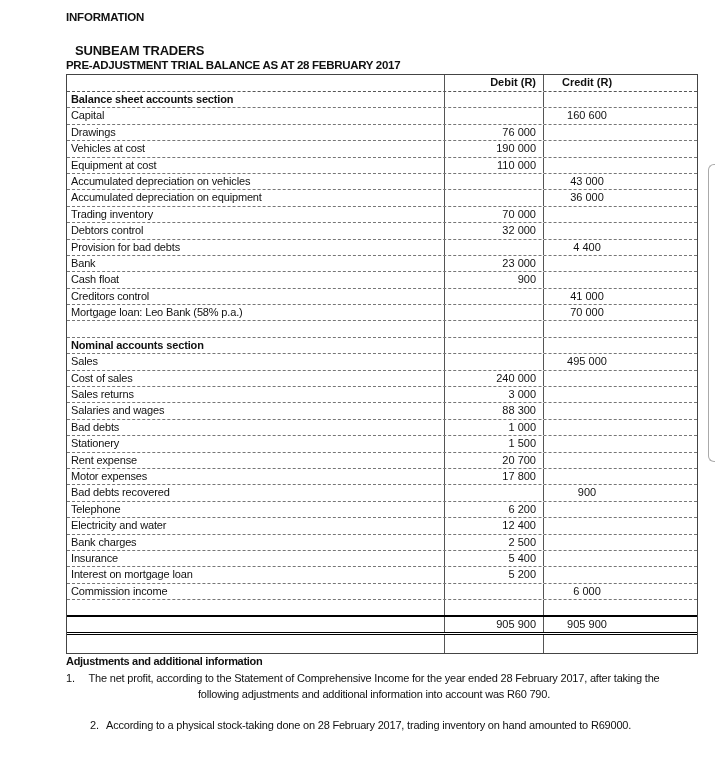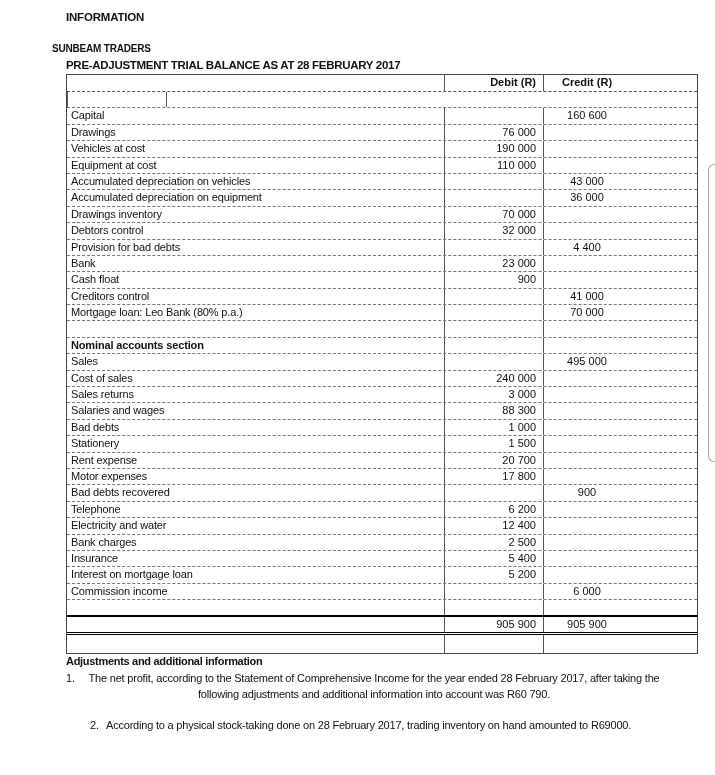--- a/index.html
+++ b/index.html
@@ -1,20 +1,20 @@
 <!DOCTYPE html>
 <html><head>
 <meta charset="utf-8">
 <style>
   html, body { margin: 0; padding: 0; background: #ffffff; }
   body { width: 715px; height: 775px; position: relative; overflow: hidden;
          font-family: "Liberation Sans", sans-serif; color: #111; }
   .abs { position: absolute; }
   .h-info { left: 66px; top: 11px; font-size: 11.5px; font-weight: bold; letter-spacing: -0.2px; }
-  .h-company { left: 52px; top: 43px; font-size: 10px; font-weight: bold; letter-spacing: -0.2px; }
+  .h-company { left: 75px; top: 43px; font-size: 13px; font-weight: bold; letter-spacing: -0.2px; }
   .h-title { left: 66px; top: 59px; font-size: 11.5px; font-weight: bold; letter-spacing: -0.3px; }
 
   .tb { position: absolute; left: 66px; top: 74px; width: 632px; border: 1px solid #444; box-sizing: border-box; }
   .row { display: flex; height: 16.4px; border-bottom: 1px dashed #777; box-sizing: border-box; }
   .row.header { height: 17px; border-bottom: 1px dashed #555; }
   .row.solidbot { border-bottom: 2px solid #000; }
   .row.doublebot { border-bottom: 3px double #000; height: 18px; }
   .row.last { border-bottom: none; height: 18px; }
   .cell { box-sizing: border-box; font-size: 11px; line-height: 15.4px; white-space: nowrap; overflow: hidden; }
   .c-label { width: 377px; padding-left: 4px; letter-spacing: -0.15px; }
@@ -42,20 +42,21 @@
 <div class="abs h-title">PRE-ADJUSTMENT TRIAL BALANCE AS AT 28 FEBRUARY 2017</div>
 
 <div class="tb">
   <div class="row header">
     <div class="cell c-label"></div>
     <div class="cell c-debit hdr">Debit (R)</div>
     <div class="cell c-credit hdr">Credit (R)</div>
   </div>
 
   <div class="row">
+    <div class="cell c-label bold">Balance sheet accounts section</div>
     <div class="cell c-debit"></div>
     <div class="cell c-credit"></div>
   </div>
 
   <div id="balance-rows">
       <div class="row">
         <div class="cell c-label">Capital</div>
         <div class="cell c-debit"></div>
         <div class="cell c-credit">160 600</div>
       </div>
@@ -78,21 +79,21 @@
         <div class="cell c-label">Accumulated depreciation on vehicles</div>
         <div class="cell c-debit"></div>
         <div class="cell c-credit">43 000</div>
       </div>
       <div class="row">
         <div class="cell c-label">Accumulated depreciation on equipment</div>
         <div class="cell c-debit"></div>
         <div class="cell c-credit">36 000</div>
       </div>
       <div class="row">
-        <div class="cell c-label">Drawings inventory</div>
+        <div class="cell c-label">Trading inventory</div>
         <div class="cell c-debit">70 000</div>
         <div class="cell c-credit"></div>
       </div>
       <div class="row">
         <div class="cell c-label">Debtors control</div>
         <div class="cell c-debit">32 000</div>
         <div class="cell c-credit"></div>
       </div>
       <div class="row">
         <div class="cell c-label">Provision for bad debts</div>
@@ -108,21 +109,21 @@
         <div class="cell c-label">Cash float</div>
         <div class="cell c-debit">900</div>
         <div class="cell c-credit"></div>
       </div>
       <div class="row">
         <div class="cell c-label">Creditors control</div>
         <div class="cell c-debit"></div>
         <div class="cell c-credit">41 000</div>
       </div>
       <div class="row">
-        <div class="cell c-label">Mortgage loan: Leo Bank (80% p.a.)</div>
+        <div class="cell c-label">Mortgage loan: Leo Bank (58% p.a.)</div>
         <div class="cell c-debit"></div>
         <div class="cell c-credit">70 000</div>
       </div>
     </div>
 
   <div class="row">
     <div class="cell c-label"></div>
     <div class="cell c-debit"></div>
     <div class="cell c-credit"></div>
   </div>

